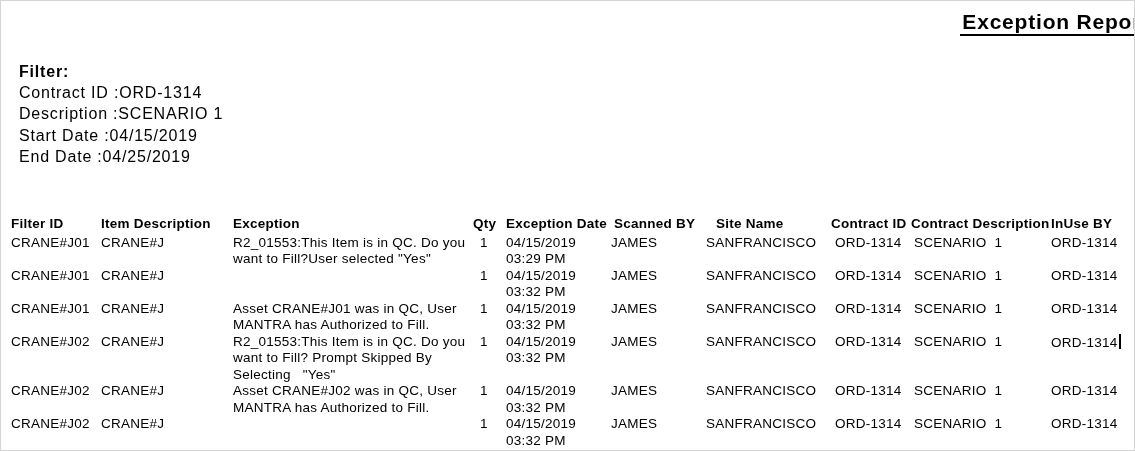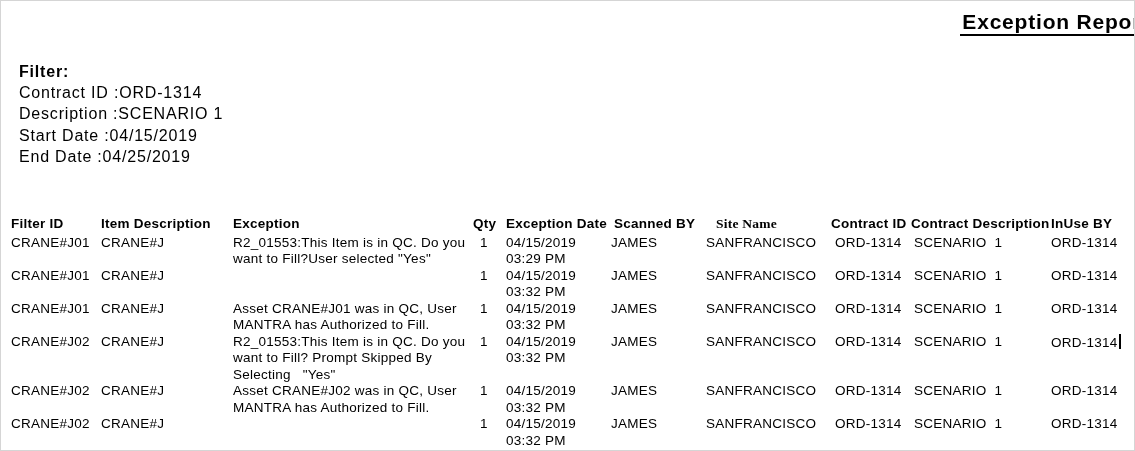--- a/index.html
+++ b/index.html
@@ -32,21 +32,21 @@
   .cell{box-sizing:border-box;line-height:16.5px;flex:0 0 auto;overflow:visible;}
   .c-scanned  {width:92px;padding-left:2px;}
   .c-item     {width:132px;}
   .c-exc      {width:240px;white-space:pre;}
   .c-qty      {width:33px;}
   .row .c-qty {padding-left:7px;}
   .c-date     {width:100px;white-space:pre;}
   .c-scannedby{width:100px;padding-left:8px;}
   .row .c-scannedby{padding-left:5px;}
   .c-site     {width:125px;}
-  .thead .c-site{padding-left:10px;font-family:Liberation Serif, serif;}
+  .thead .c-site{padding-left:10px;}
   .c-cid      {width:80px;}
   .row .c-cid {padding-left:4px;}
   .c-cdesc    {width:139px;white-space:pre;}
   .row .c-cdesc{padding-left:3px;}
   .c-inuse    {width:80px;padding-left:1px;white-space:nowrap;}
   .caret{display:inline-block;width:2px;height:15px;background:#000;vertical-align:-2px;margin-left:1px;}
 </style>
 </head>
 <body>
 

